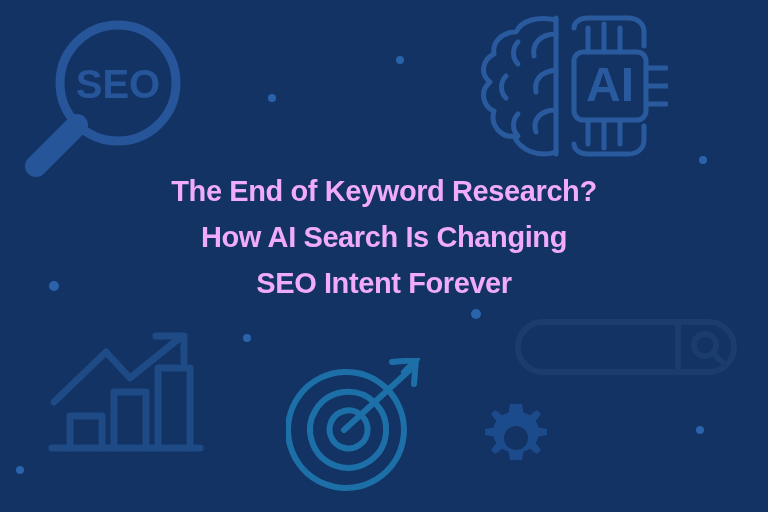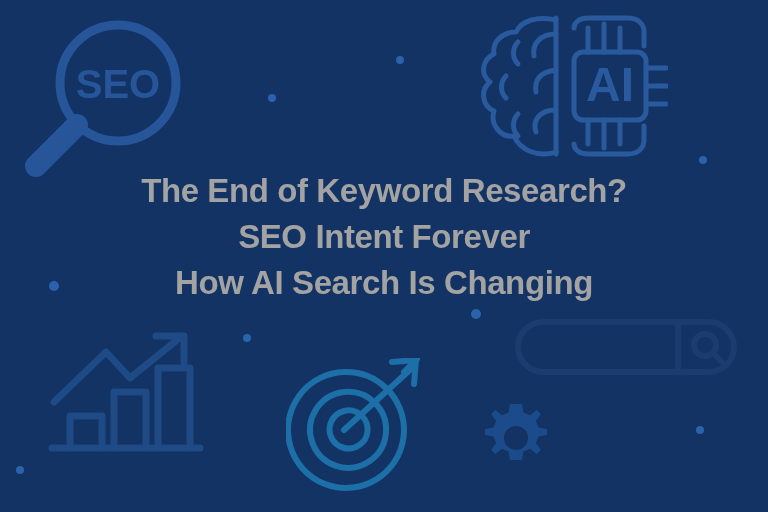--- a/index.html
+++ b/index.html
@@ -28,22 +28,22 @@
   #title-block {
     position: absolute;
     left: 0;
     top: 168px;
     width: 768px;
     text-align: center;
     z-index: 10;
   }
   .title-line {
     display: block;
-    color: #a3a3a3;
-    font-size: 33px;
+    color: #f0abfc;
+    font-size: 29px;
     font-weight: bold;
     letter-spacing: -0.4px;
     line-height: 46px;
     white-space: nowrap;
   }
   .dot {
     position: absolute;
     border-radius: 50%;
     background: #2a63ab;
   }
@@ -170,17 +170,17 @@
     <span class="dot" style="left:49px; top:281px; width:10px; height:10px;"></span>
     <span class="dot" style="left:699px; top:156px; width:8px; height:8px;"></span>
     <span class="dot" style="left:471px; top:309px; width:10px; height:10px;"></span>
     <span class="dot" style="left:243px; top:334px; width:8px; height:8px;"></span>
     <span class="dot" style="left:696px; top:426px; width:8px; height:8px;"></span>
     <span class="dot" style="left:16px; top:466px; width:8px; height:8px;"></span>
   </div>
 
   <div id="title-block">
     <span class="title-line">The End of Keyword Research?</span>
+    <span class="title-line">How AI Search Is Changing</span>
     <span class="title-line">SEO Intent Forever</span>
-    <span class="title-line">How AI Search Is Changing</span>
   </div>
 
 </div>
 
 </body></html>

